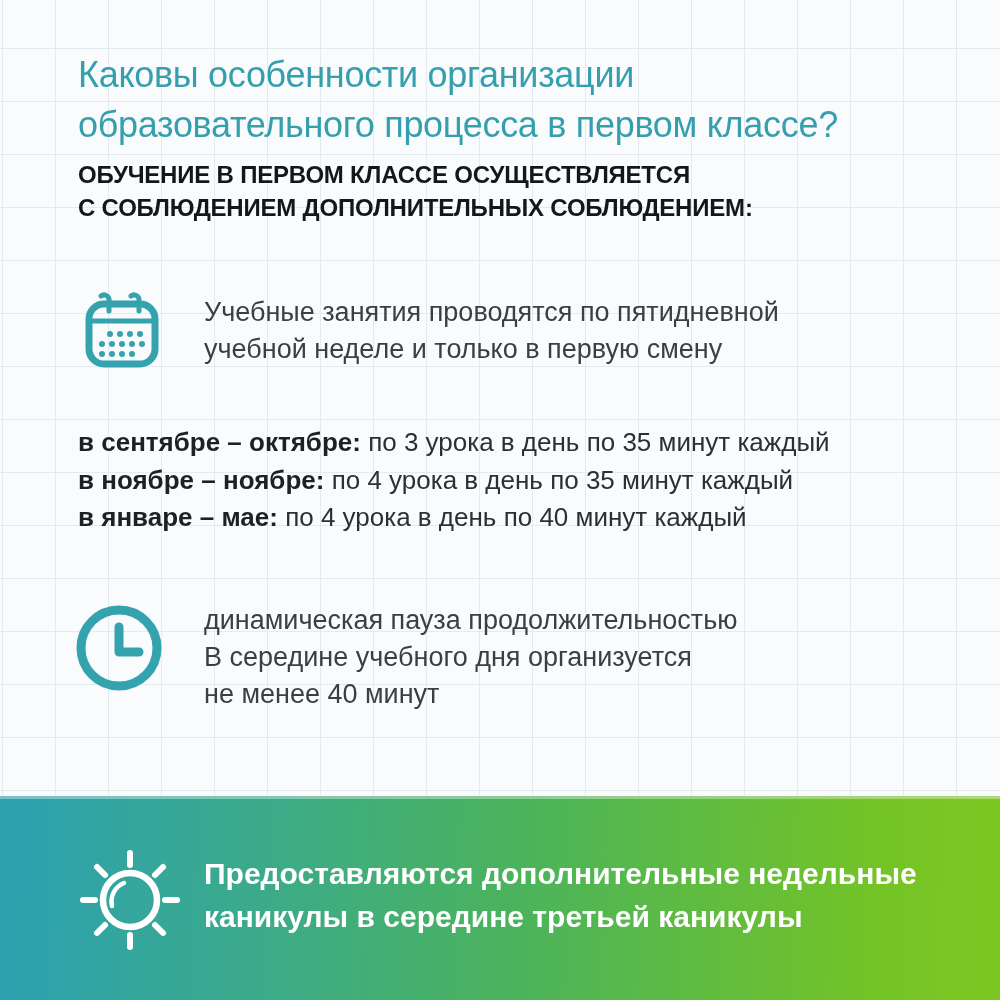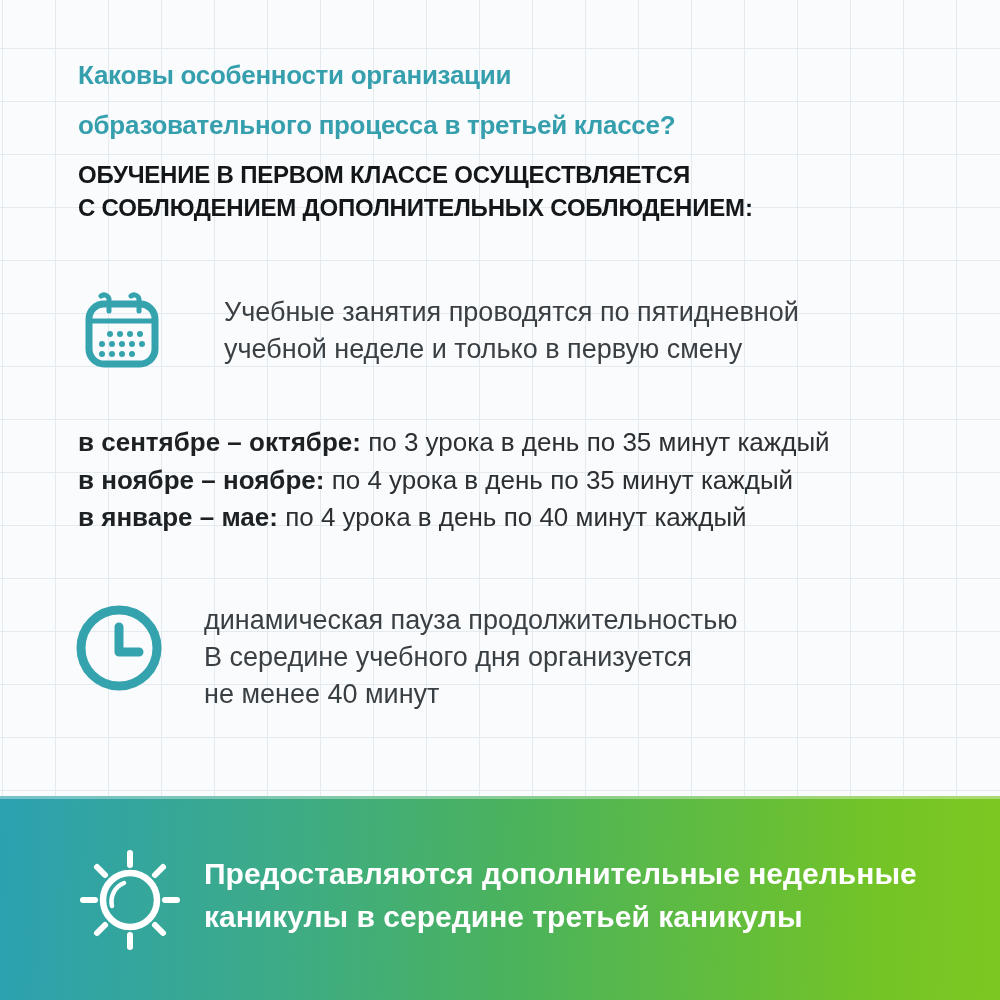--- a/index.html
+++ b/index.html
@@ -14,21 +14,21 @@
     background-color:#f9fbfc;
     background-image:
       linear-gradient(to right,#e3ebf1 1.5px,transparent 1.5px),
       linear-gradient(to bottom,#e3ebf1 1.5px,transparent 1.5px);
     background-size:53px 53px;
     background-position:2px -5px;
   }
   .title{
     position:absolute;left:78px;top:50px;width:880px;
     color:#359fae;
-    font-size:26px;line-height:50px;font-weight:700;
+    font-size:36px;line-height:50px;font-weight:400;
     letter-spacing:-0.3px;
   }
   .subtitle{
     position:absolute;left:78px;top:158px;width:880px;
     color:#14171a;
     font-size:24px;line-height:33px;font-weight:800;
     letter-spacing:-0.2px;
   }
   .section{position:absolute;left:0;width:1000px;}
   .sec-icon{position:absolute;}
@@ -56,21 +56,21 @@
   .sun-wrap{position:absolute;left:74px;top:46px;width:112px;height:112px;}
   svg{display:block;}
 </style>
 </head>
 <body>
 
 <div class="poster">
 
   <div class="title">
     <div>Каковы особенности организации</div>
-    <div>образовательного процесса в третьей классе?</div>
+    <div>образовательного процесса в первом классе?</div>
   </div>
 
   <div class="subtitle">
     <div>ОБУЧЕНИЕ В ПЕРВОМ КЛАССЕ ОСУЩЕСТВЛЯЕТСЯ</div>
     <div>С СОБЛЮДЕНИЕМ ДОПОЛНИТЕЛЬНЫХ СОБЛЮДЕНИЕМ:</div>
   </div>
 
   <div class="section" style="top:292px;height:120px;">
     <div class="sec-icon" style="left:84px;top:0;">
       <svg width="76" height="78" viewBox="0 0 76 78" fill="none">
@@ -88,21 +88,21 @@
             <circle cx="38" cy="52" r="3"></circle>
             <circle cx="48" cy="52" r="3"></circle>
             <circle cx="58" cy="52" r="3"></circle>
           <circle cx="18" cy="62" r="3"></circle>
             <circle cx="28" cy="62" r="3"></circle>
             <circle cx="38" cy="62" r="3"></circle>
             <circle cx="48" cy="62" r="3"></circle>
         </g>
       </svg>
     </div>
-    <div class="sec-text" style="top:2px;margin-left:20px;">
+    <div class="sec-text" style="top:2px;">
       <div>Учебные занятия проводятся по пятидневной</div>
       <div>учебной неделе и только в первую смену</div>
     </div>
   </div>
 
   <div class="schedule">
     <div><span class="pfx">в сентябре – октябре:</span><span> по 3 урока в день по 35 минут каждый</span></div>
     <div><span class="pfx">в ноябре – ноябре:</span><span> по 4 урока в день по 35 минут каждый</span></div>
     <div><span class="pfx">в январе – мае:</span><span> по 4 урока в день по 40 минут каждый</span></div>
   </div>

